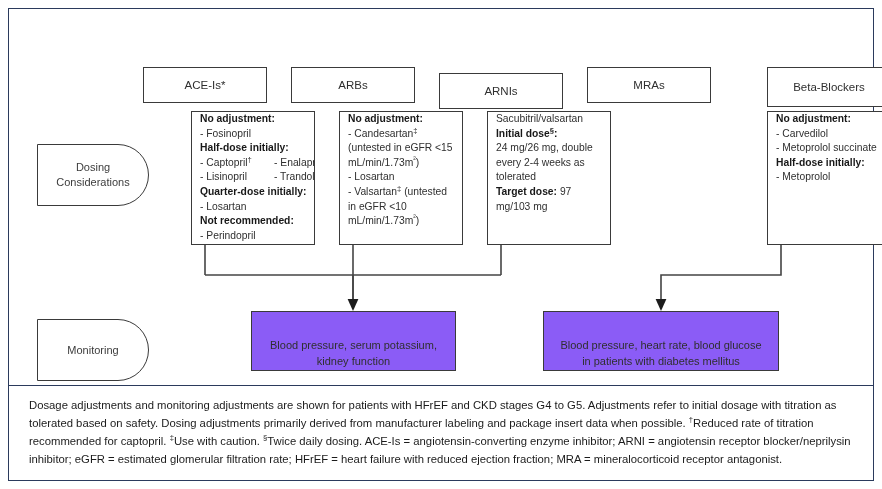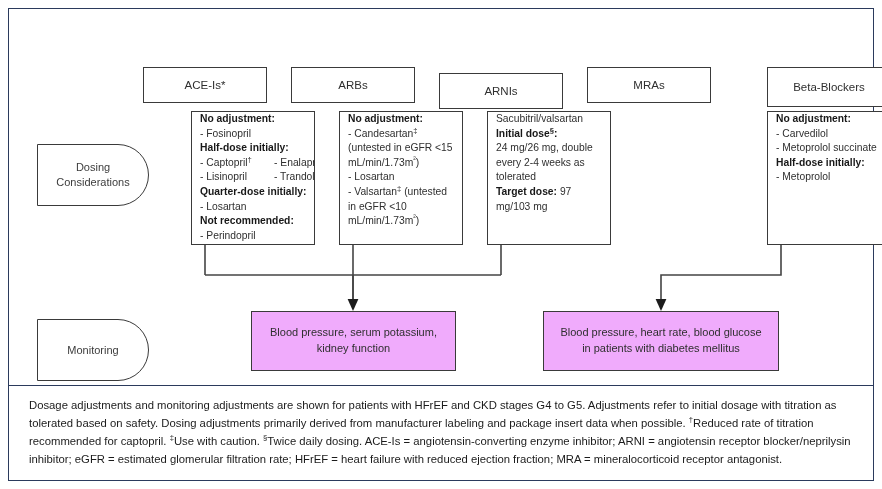--- a/index.html
+++ b/index.html
@@ -116,23 +116,23 @@
     display: flex;
     white-space: nowrap;
   }
   .two-col-row > span:first-child { width: 74px; flex: 0 0 74px; }
   sup { font-size: 7.6px; vertical-align: super; line-height: 0; }
   
   .outcome {
     position: absolute;
     box-sizing: border-box;
     border: 1.3px solid #3a3a3a;
-    background: #f0abfc;
-    display: flex;
-    align-items: center;
+    background: #8b5cf6;
+    display: flex;
+    align-items: flex-end;
     justify-content: center;
     text-align: center;
     color: #2f2f2f;
     font-size: 11px;
     line-height: 1.45;
     padding: 0 10px;
   }
   
   .connectors {
     position: absolute;

